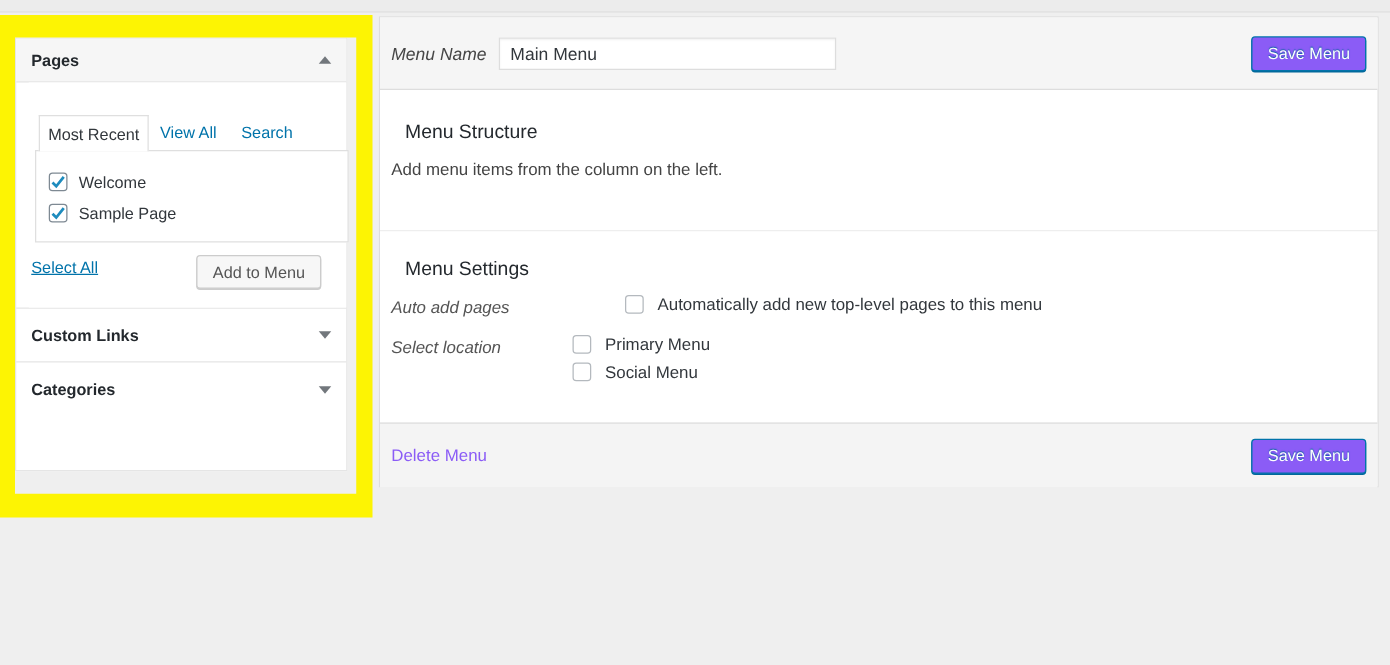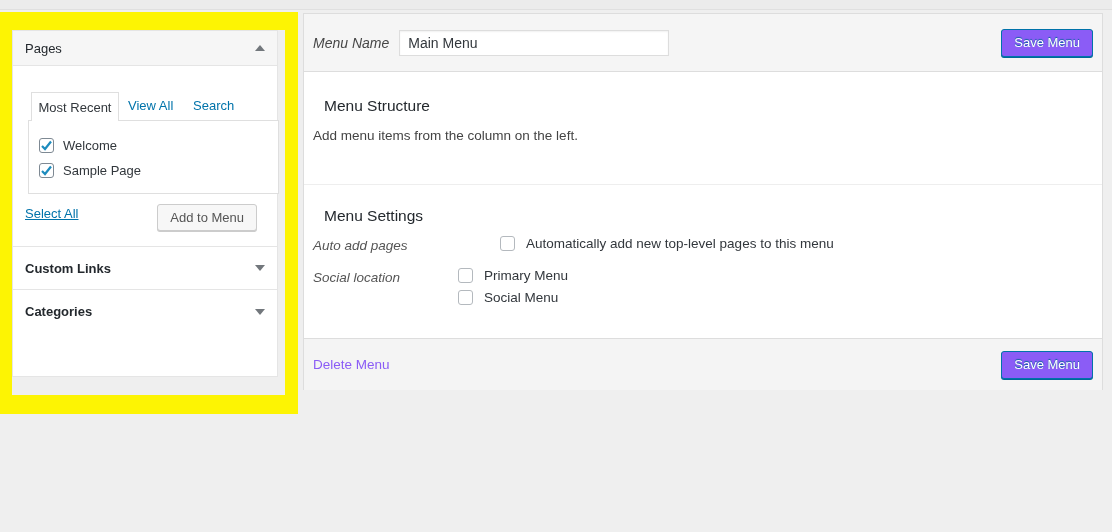--- a/index.html
+++ b/index.html
@@ -10,21 +10,21 @@
 
   
   .highlight { position:absolute; left:0; top:12px; width:298px; height:402px;
     border-style:solid; border-color:#fdf403; border-width:18px 13px 19px 12px;
     pointer-events:none; z-index:10; }
 
   
   .sidebar { position:absolute; left:12px; top:30px; width:266px; height:347px;
     background:#fff; border:1px solid #e5e5e5; z-index:5; font-size:13px; color:#32373c; }
   .acc-header { display:flex; align-items:center; justify-content:space-between;
-    padding:0 12px; font-weight:normal; color:#23282d; cursor:pointer; }
+    padding:0 12px; font-weight:bold; color:#23282d; cursor:pointer; }
   .acc-header.pages { height:35px; background:#f6f6f6; border-bottom:1px solid #e5e5e5; }
   .acc-row { height:43px; border-top:1px solid #e5e5e5; display:flex; align-items:center;
     justify-content:space-between; padding:0 12px; font-weight:bold; color:#23282d; }
   .acc-row.gray { background:#f3f3f3; height:44px; }
   .acc-row.tall { height:44px; }
   .tri { width:0; height:0; border-left:5px solid transparent; border-right:5px solid transparent; }
   .tri.up   { border-bottom:6px solid #72777c; }
   .tri.down { border-top:6px solid #72777c; }
   .tri.dark { border-top-color:#23282d; }
 
@@ -150,21 +150,21 @@
     <div class="divider"></div>
 
     <div class="section-title settings-title">Menu Settings</div>
 
     <div class="field-label auto-add-label">Auto add pages</div>
     <div class="cb-line cb-auto">
       <span class="checkbox"></span>
       <span class="lbl">Automatically add new top-level pages to this menu</span>
     </div>
 
-    <div class="field-label display-loc-label">Social location</div>
+    <div class="field-label display-loc-label">Select location</div>
     <div class="cb-line cb-primary">
       <span class="checkbox"></span>
       <span class="lbl">Primary Menu</span>
     </div>
     <div class="cb-line cb-social">
       <span class="checkbox"></span>
       <span class="lbl">Social Menu</span>
     </div>
 
     <div class="panel-footer">

